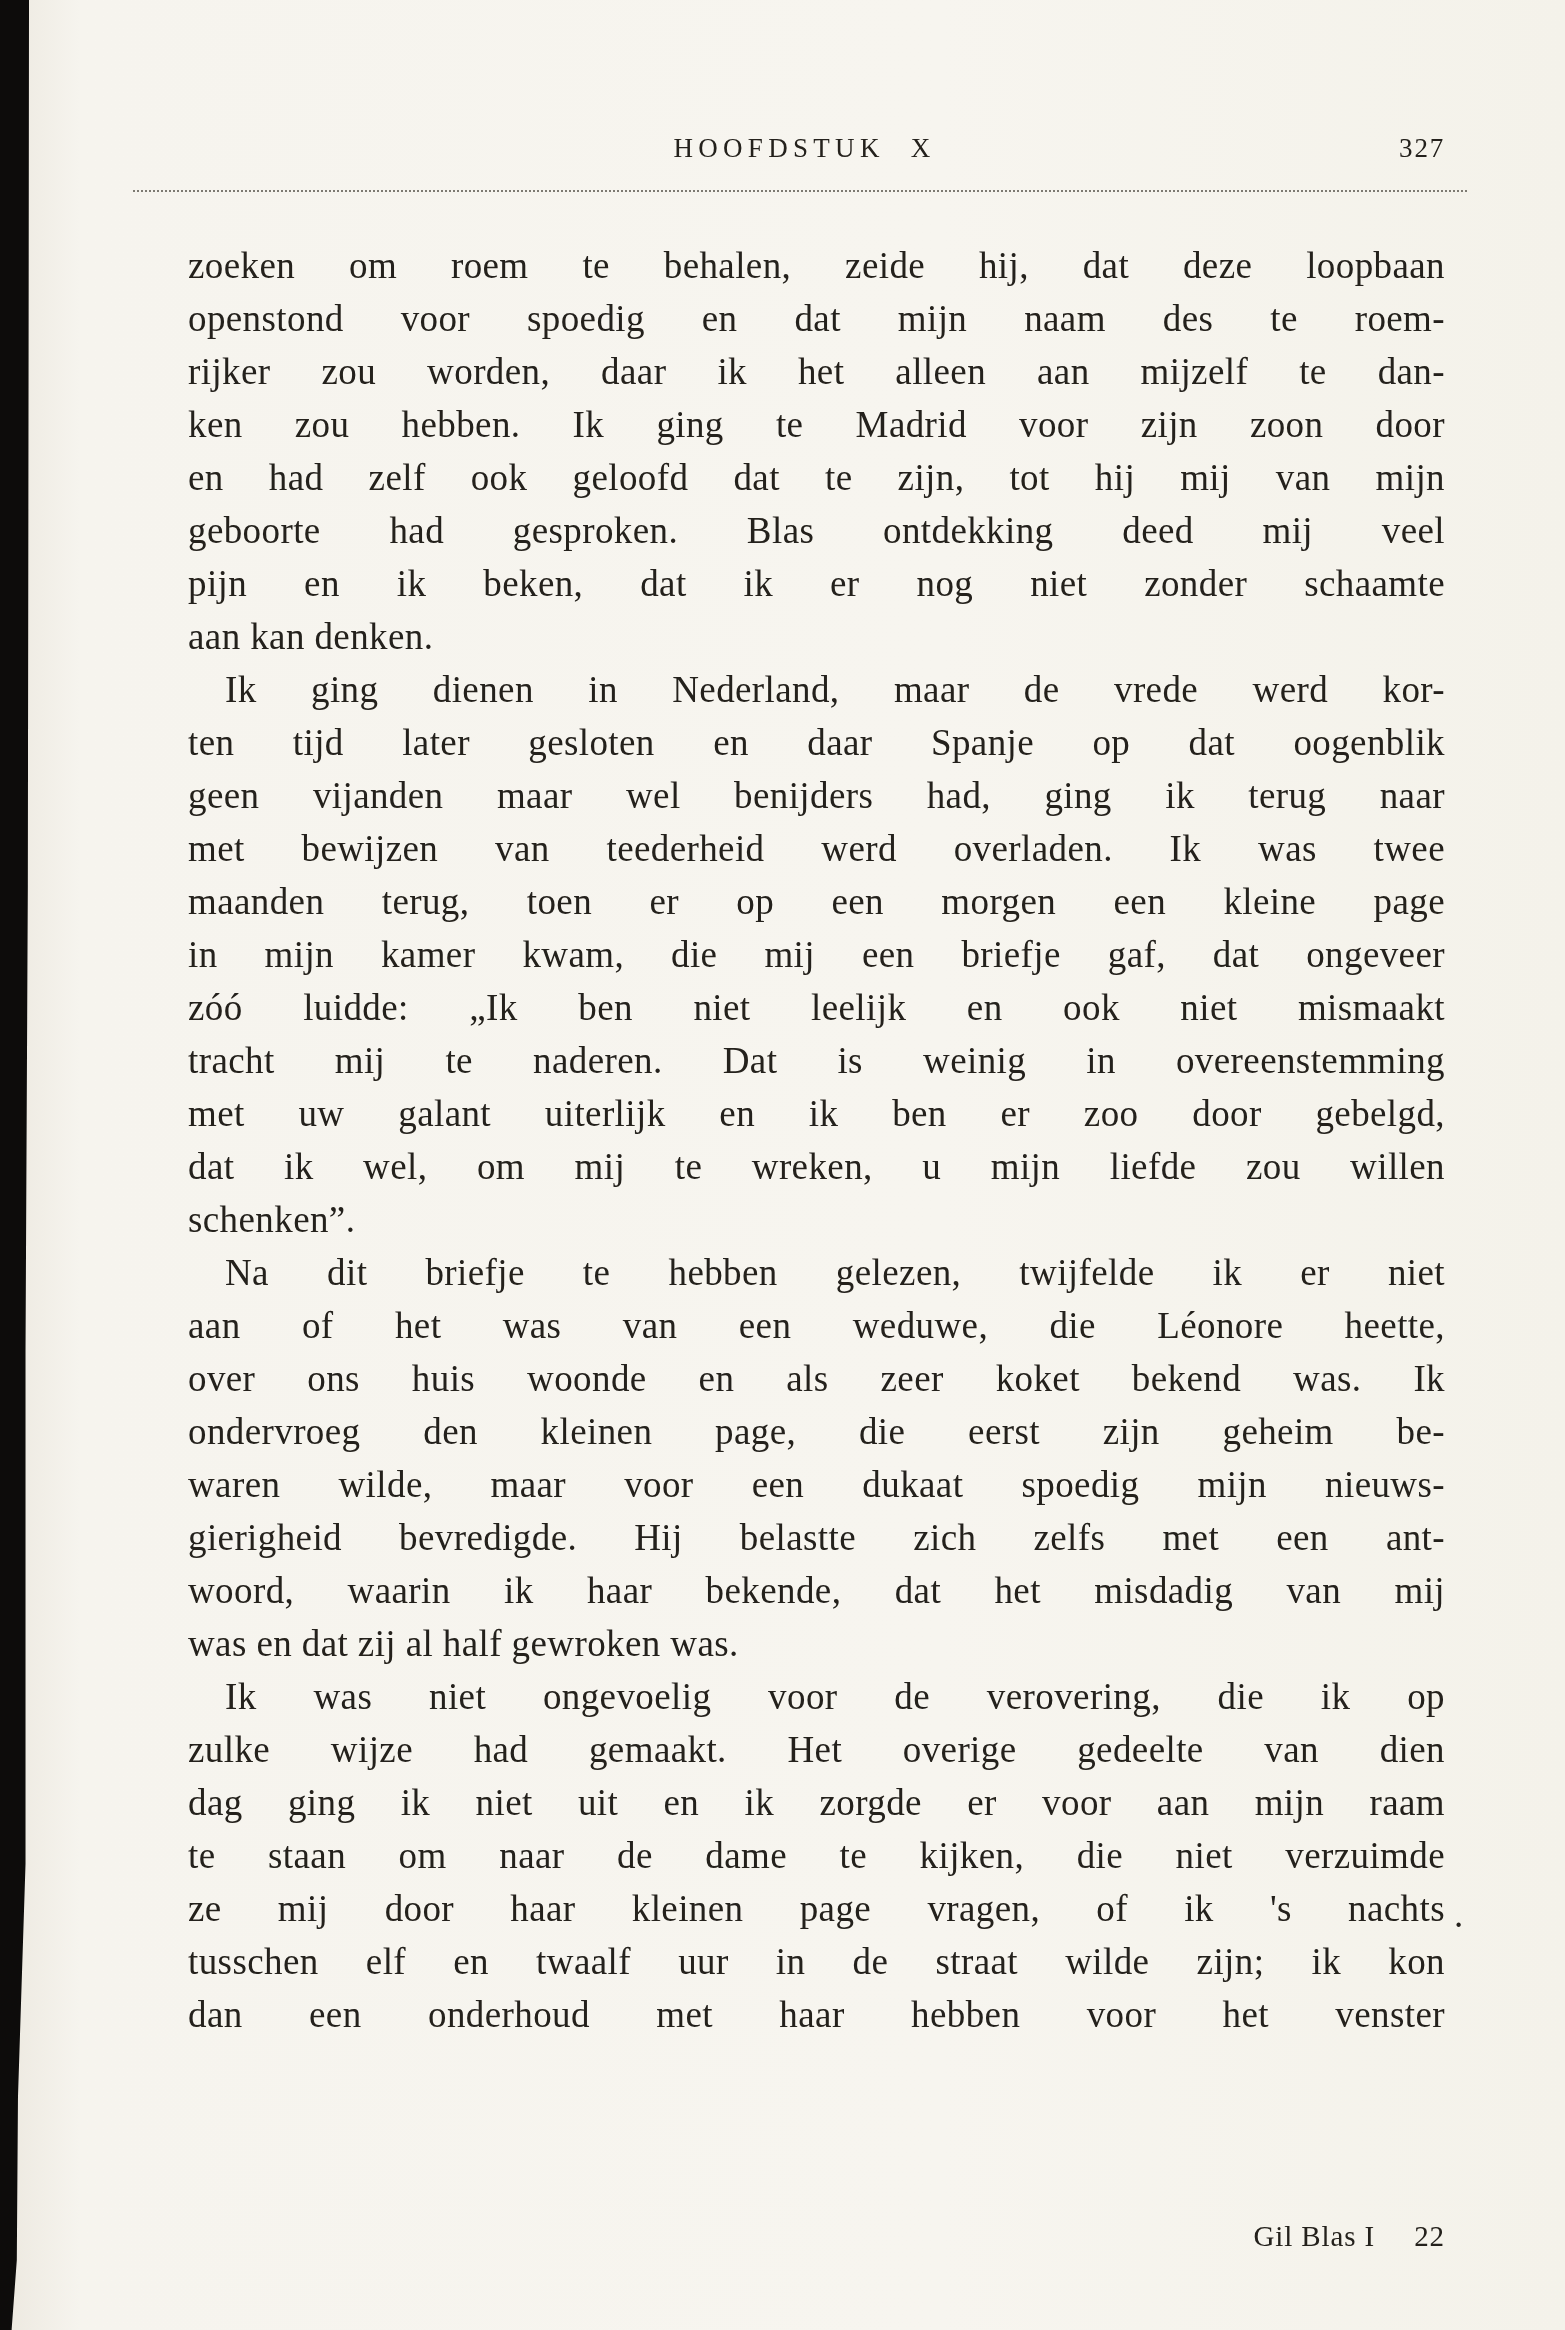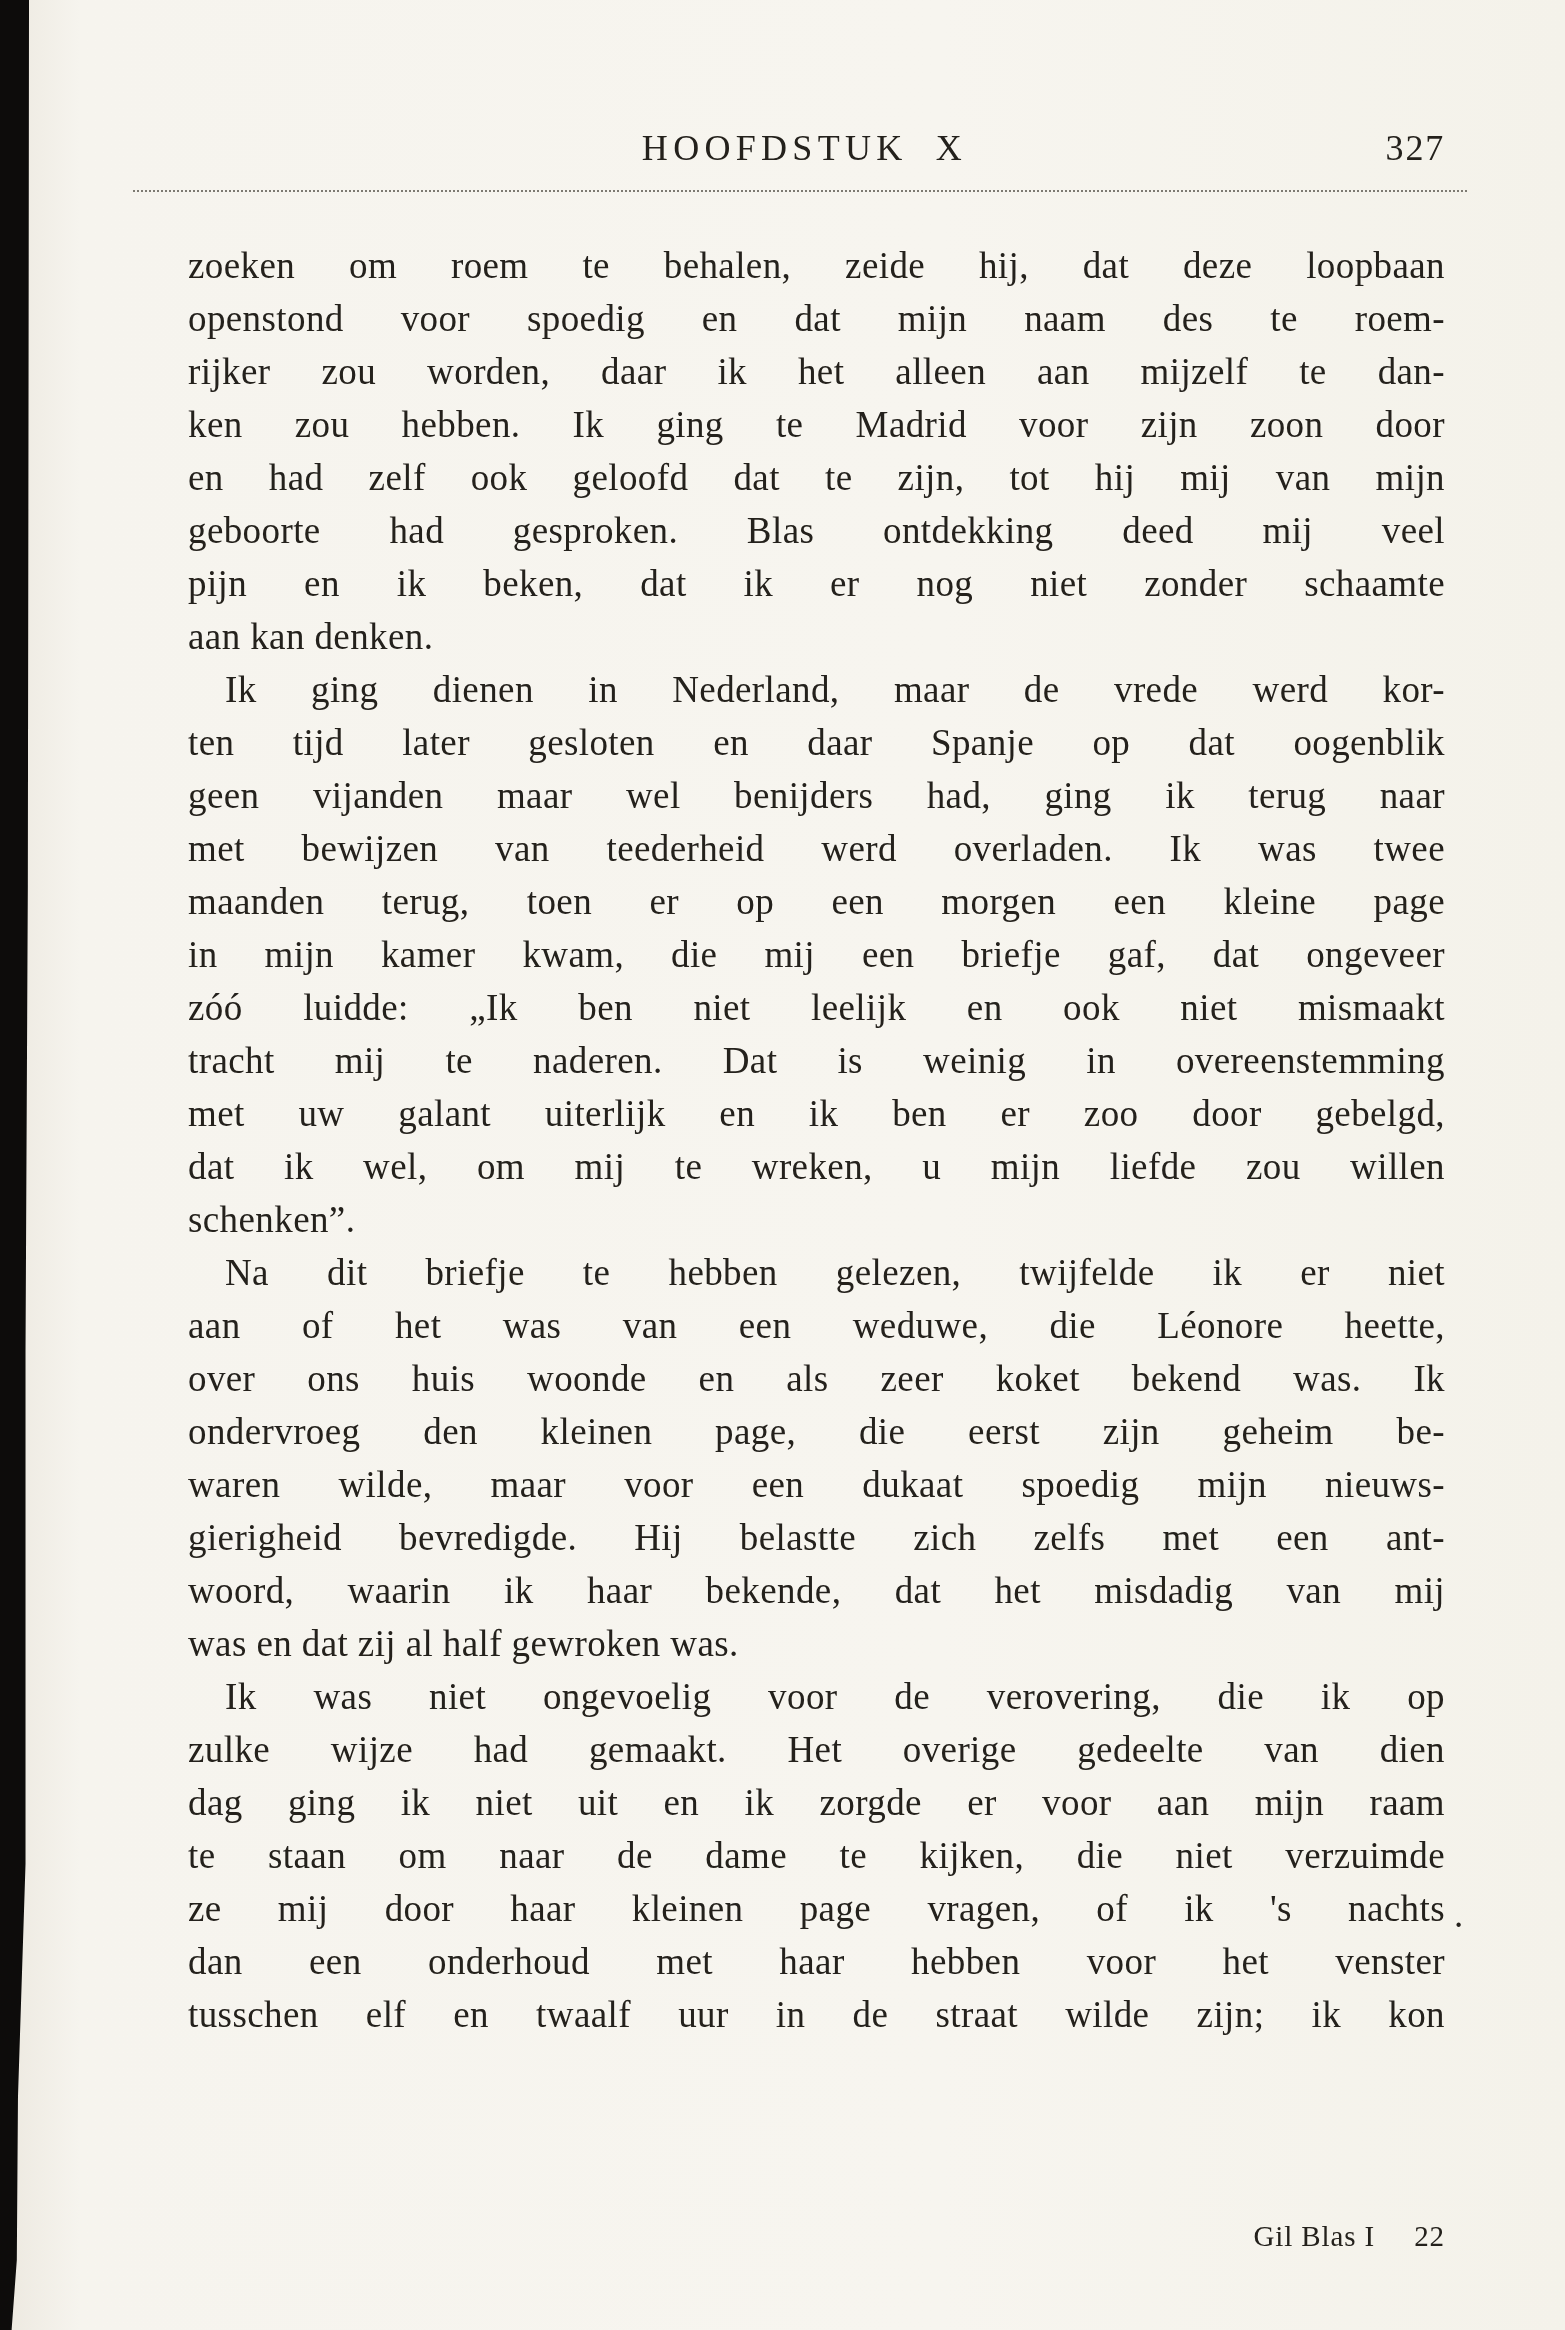--- a/index.html
+++ b/index.html
@@ -23,21 +23,21 @@
     width: 29px; height: 2330px;
     background: #0d0c0b;
     clip-path: polygon(0 0, 100% 0, 96% 38%, 88% 58%, 88% 80%, 62% 90%, 58% 97%, 40% 100%, 0 100%);
     box-shadow: 2.7px 0 5.3px rgba(40,35,25,0.25);
   }
 
   .header {
     position: absolute;
     top: 125px; left: 164px;
     width: 1281px; height: 46px;
-    font-size: 36px;
+    font-size: 27px;
     line-height: 46px;
   }
   .header-title {
     position: absolute;
     left: 50%;
     transform: translateX(-50%);
     letter-spacing: 5.3px;
     word-spacing: 14px;
     white-space: nowrap;
   }
@@ -137,22 +137,22 @@
         <div class="line">gierigheid bevredigde. Hij belastte zich zelfs met een ant-</div>
         <div class="line">woord, waarin ik haar bekende, dat het misdadig van mij</div>
         <div class="line endline">was en dat zij al half gewroken was.</div>
       </div>
       <div class="para">
         <div class="line indent">Ik was niet ongevoelig voor de verovering, die ik op</div>
         <div class="line">zulke wijze had gemaakt. Het overige gedeelte van dien</div>
         <div class="line">dag ging ik niet uit en ik zorgde er voor aan mijn raam</div>
         <div class="line">te staan om naar de dame te kijken, die niet verzuimde</div>
         <div class="line">ze mij door haar kleinen page vragen, of ik 's nachts</div>
+        <div class="line">tusschen elf en twaalf uur in de straat wilde zijn; ik kon</div>
         <div class="line">dan een onderhoud met haar hebben voor het venster</div>
-        <div class="line">tusschen elf en twaalf uur in de straat wilde zijn; ik kon</div>
       </div>
     </div>
 
   <span class="stray">.</span>
 
   <div class="footer">
     <span>Gil Blas I</span><span class="footer-num">22</span>
   </div>
 
 </div>

